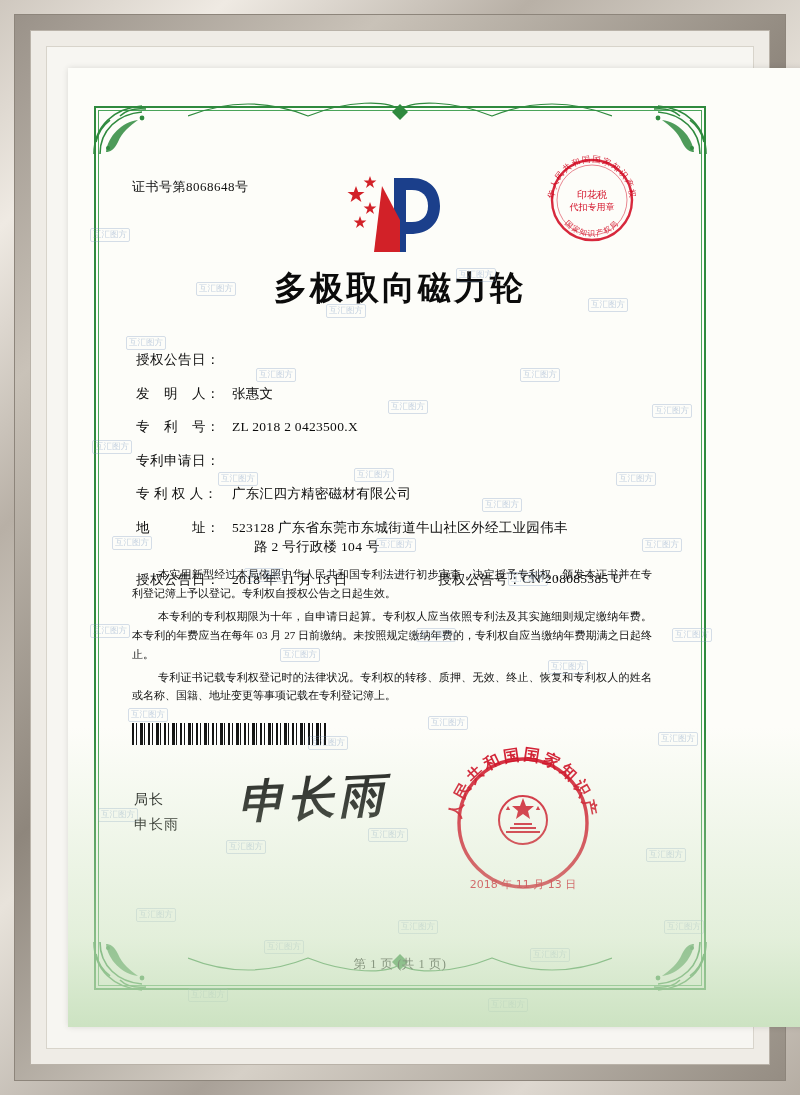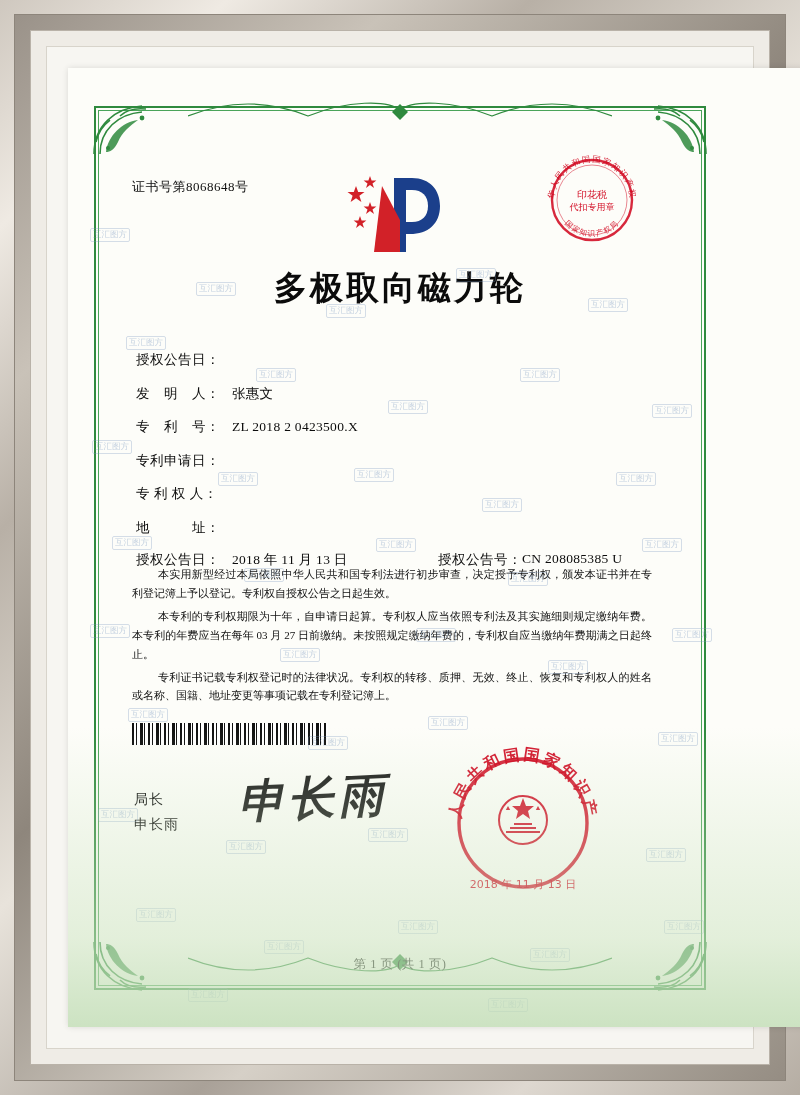--- a/index.html
+++ b/index.html
@@ -383,23 +383,28 @@
       </div>
       <div class="field-row">
         <div class="field-label">专　利　号：</div>
         <div class="field-value">ZL 2018 2 0423500.X</div>
       </div>
       <div class="field-row">
         <div class="field-label">专利申请日：</div>
       </div>
       <div class="field-row">
         <div class="field-label">专 利 权 人：</div>
+        <div class="field-value">广东汇四方精密磁材有限公司</div>
       </div>
       <div class="field-row">
         <div class="field-label">地　　　址：</div>
+        <div class="field-value">
+          <span>523128 广东省东莞市东城街道牛山社区外经工业园伟丰</span>
+          <span class="second-line">路 2 号行政楼 104 号</span>
+        </div>
       </div>
       <div class="row-two-col">
         <div class="col-a">
           <div class="field-label">授权公告日：</div>
           <div class="field-value">2018 年 11 月 13 日</div>
         </div>
         <div class="col-b">
           <div class="field-label">授权公告号：</div>
           <div class="field-value">CN 208085385 U</div>
         </div>

